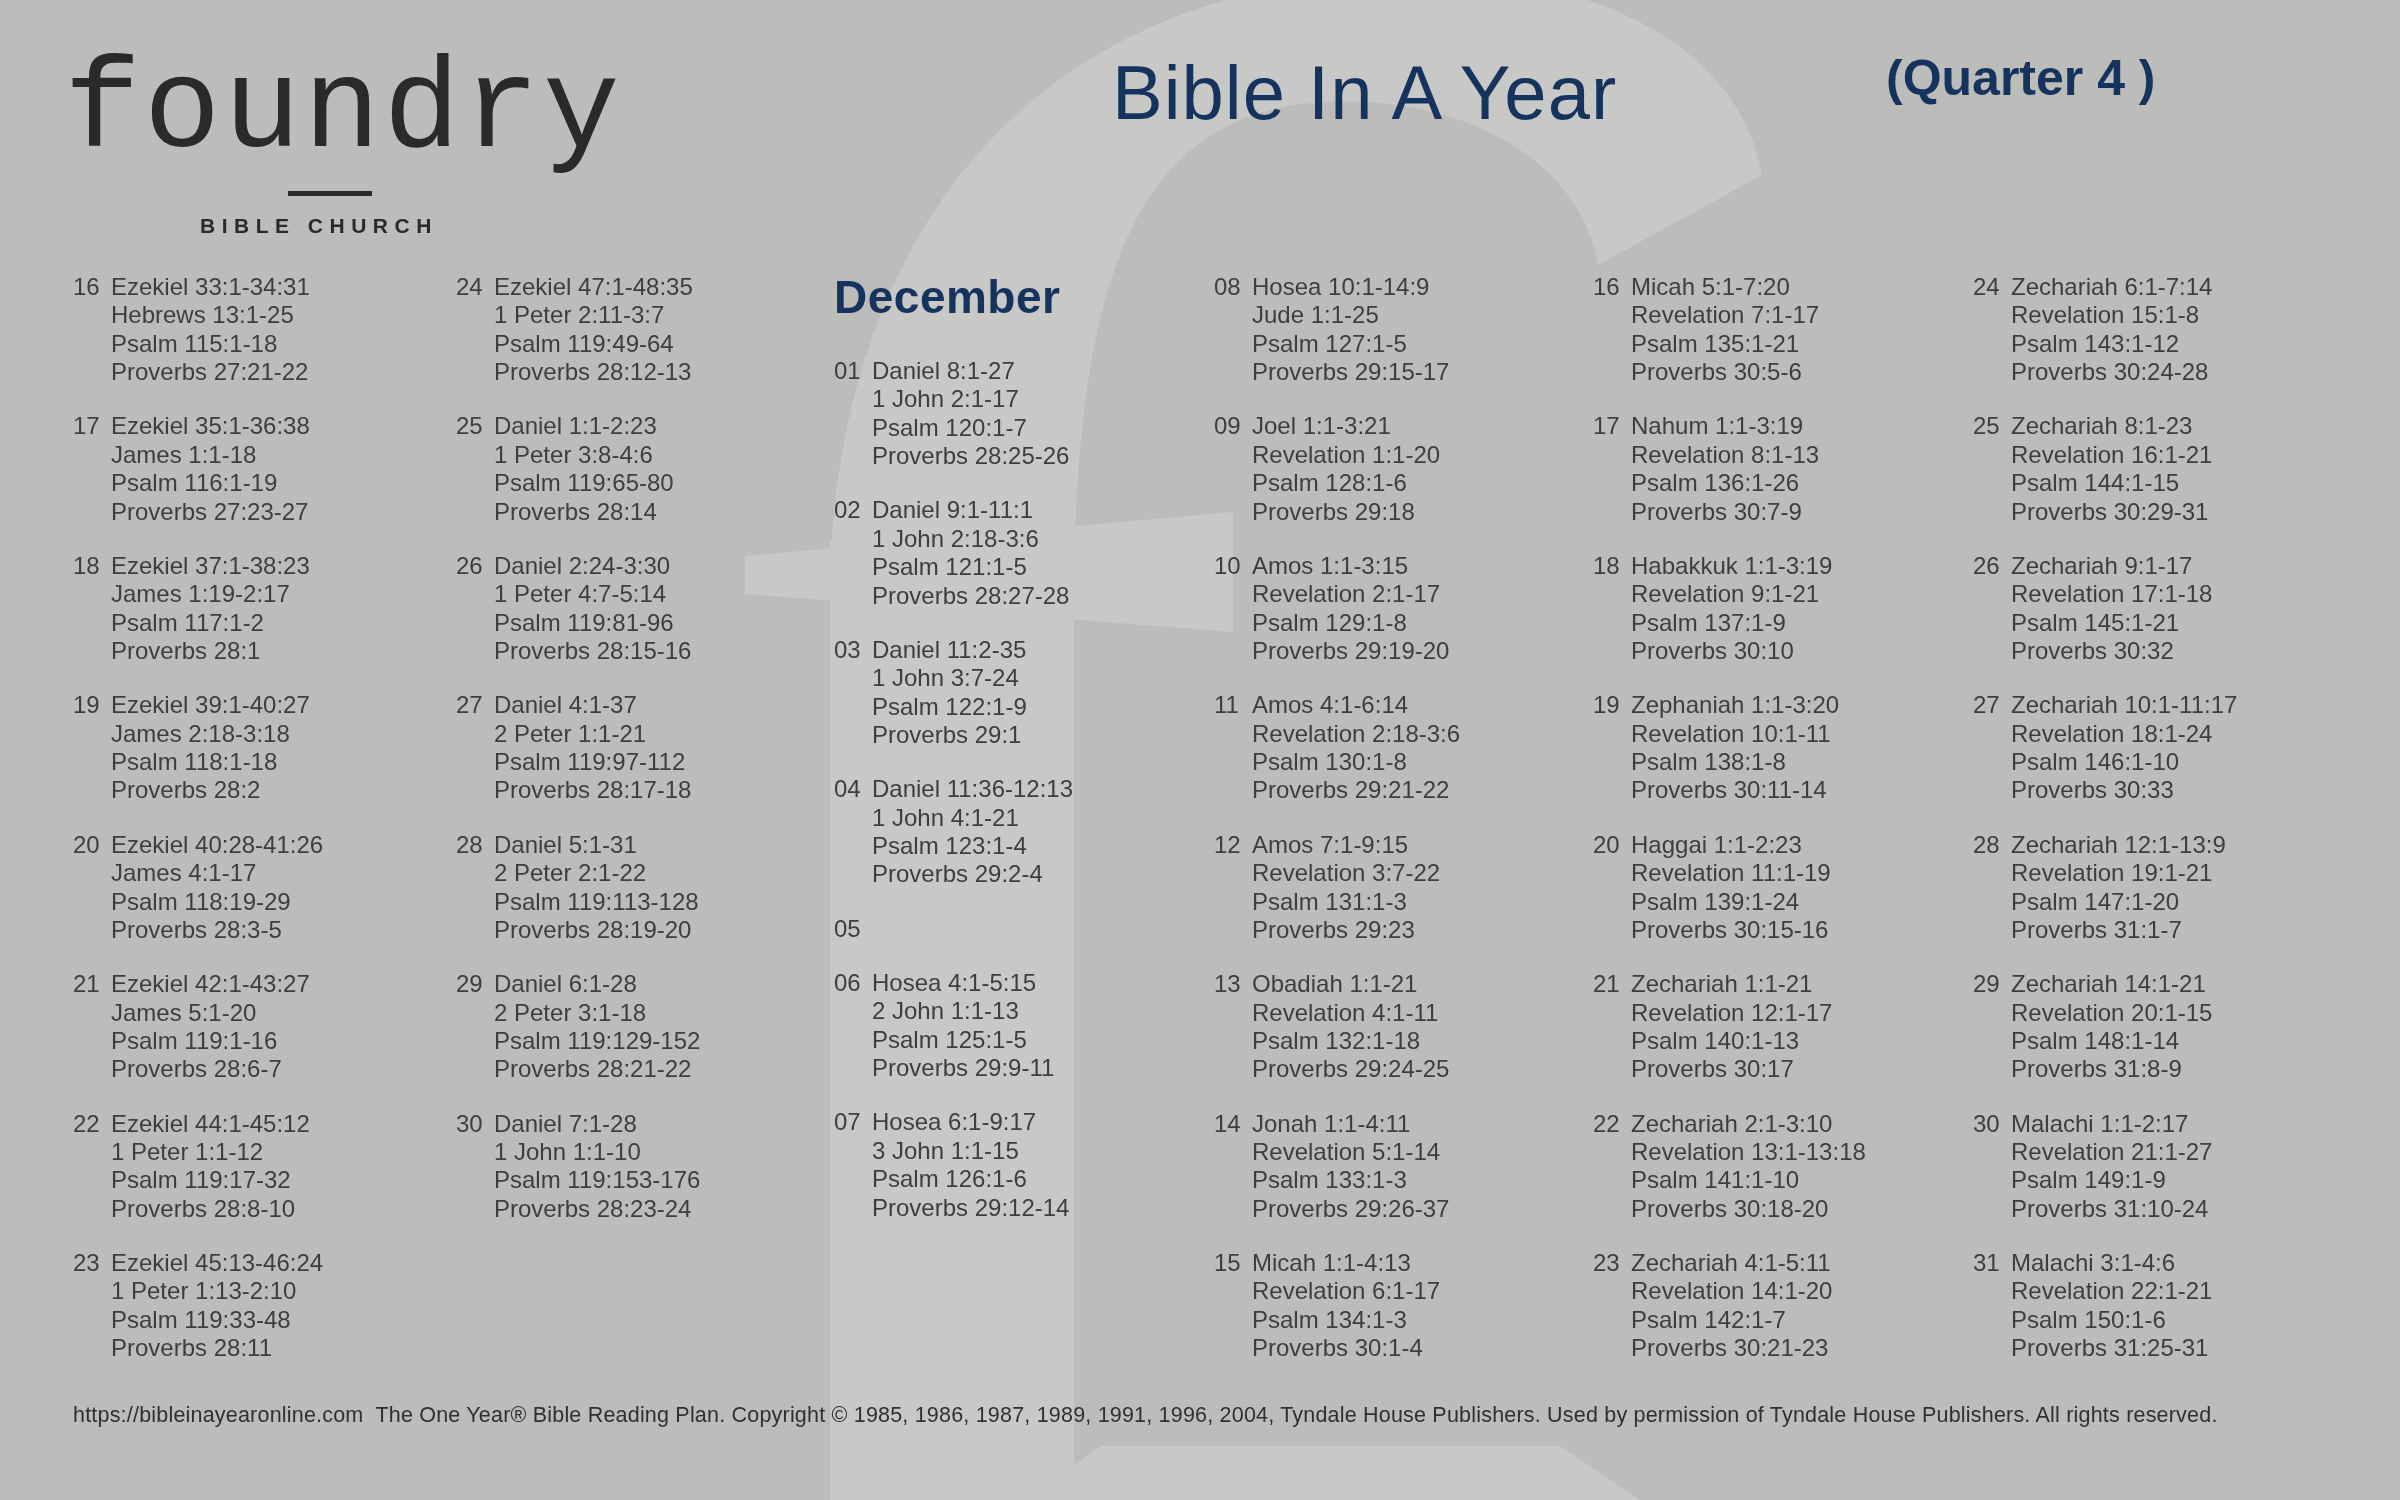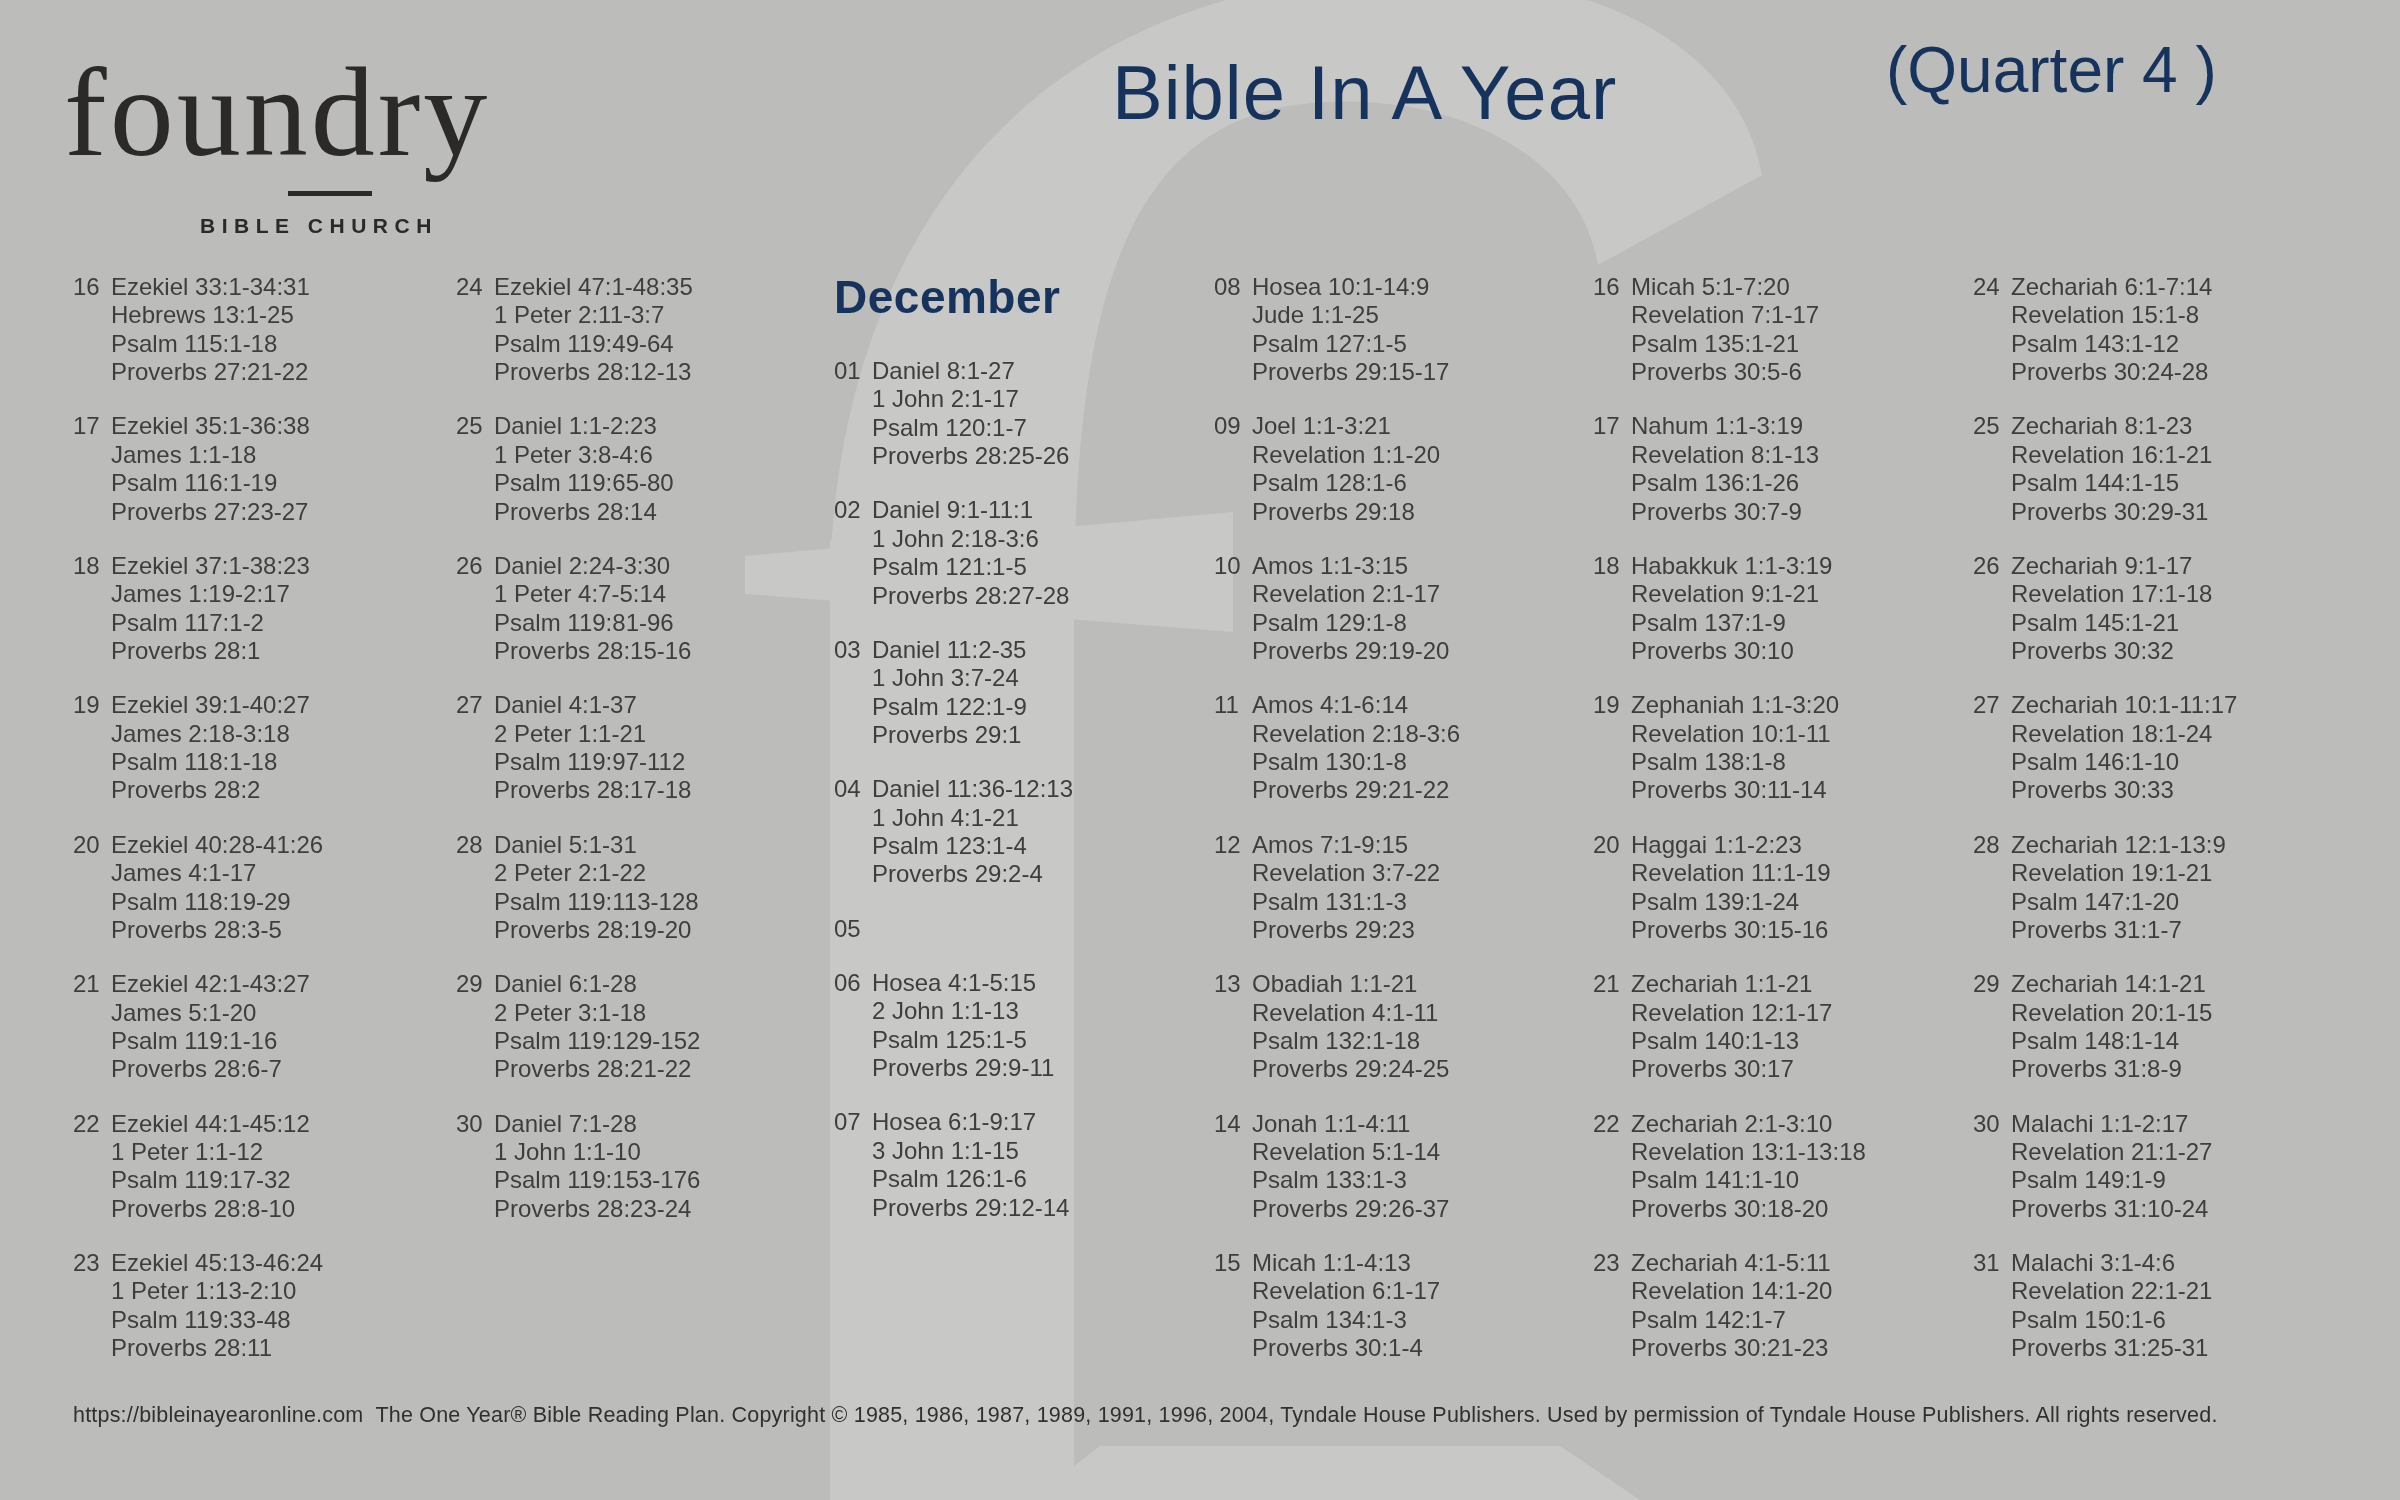--- a/index.html
+++ b/index.html
@@ -7,30 +7,30 @@
     width:2400px;height:1500px;overflow:hidden;position:relative;
     background:var(--bg,#bcbcba);
     font-family:"Liberation Sans",sans-serif;
   }
   .canvas{position:absolute;inset:0;width:2400px;height:1500px}
   .watermark{position:absolute;left:0;top:0;width:2400px;height:1500px;z-index:0;pointer-events:none}
   .content{position:absolute;inset:0;z-index:1}
 
   
   .logo{position:absolute;left:64px;top:40px;width:600px;height:210px;color:var(--ink,#2c2a28)}
-  .wordmark{position:absolute;left:0;top:8px;font-family:Liberation Serif, serif;font-weight:400;
+  .wordmark{position:absolute;left:0;top:8px;font-family:Liberation Mono, monospace;font-weight:400;
             font-size:128px;line-height:1;letter-spacing:3px;color:var(--ink,#2c2a28)}
   .wordmark-underline{position:absolute;left:224px;top:151px;width:84px;height:5px;background:var(--ink,#2c2a28)}
   .logo-sub{position:absolute;left:136px;top:174px;font-size:21px;font-weight:bold;
             letter-spacing:6.5px;color:var(--ink,#2c2a28);white-space:nowrap}
 
   
   .title{position:absolute;left:1112px;top:55px;font-size:76px;line-height:1;font-weight:normal;
          color:var(--accent,#16335e);letter-spacing:1px;white-space:nowrap}
-  .quarter{position:absolute;left:1886px;top:38px;font-size:64px;line-height:1;font-weight:400;
+  .quarter{position:absolute;left:1886px;top:53px;font-size:50px;line-height:1;font-weight:700;
            color:var(--accent,#16335e);white-space:nowrap}
 
   
   .grid{position:absolute;left:0;top:0;width:2039px;height:1500px}
   .column{position:absolute;top:273px;width:375px}
   .month{font-size:46px;line-height:46px;font-weight:bold;color:var(--accent,#16335e);
          margin:1px 0 37px 0;letter-spacing:0.5px}
   .entry{display:flex;margin-bottom:25.8px;font-size:24px;line-height:28.4px;color:var(--body,#3e3e3e)}
   .day{flex:none;width:38px}
   .readings{flex:1}

